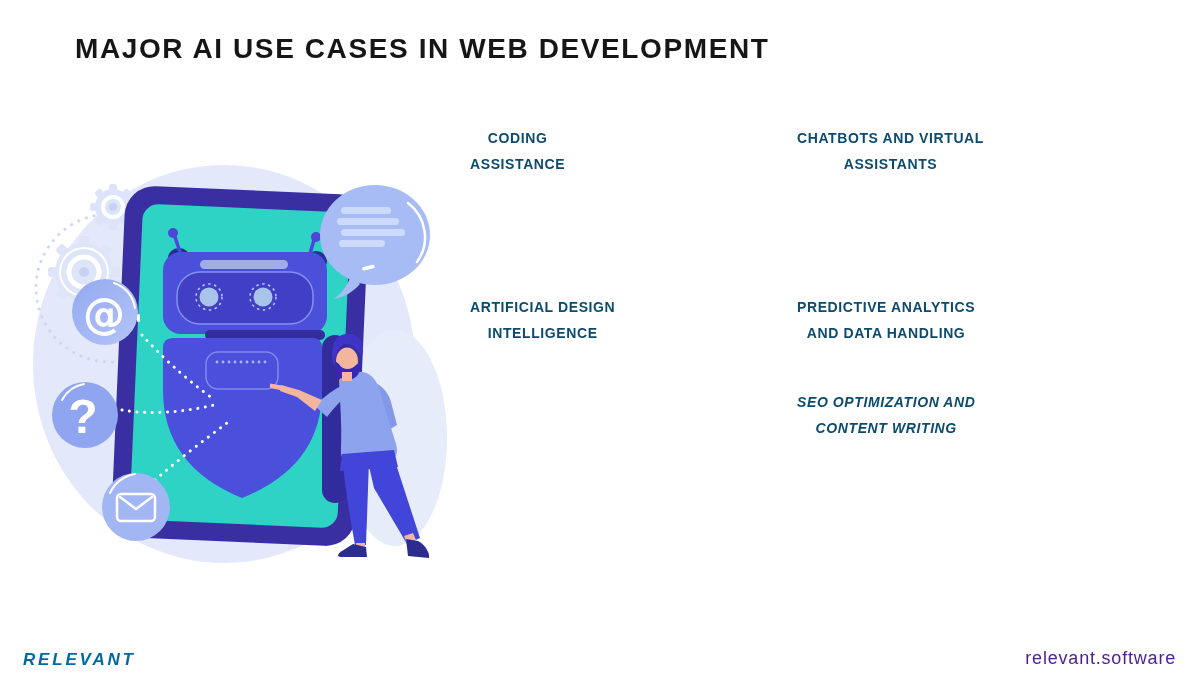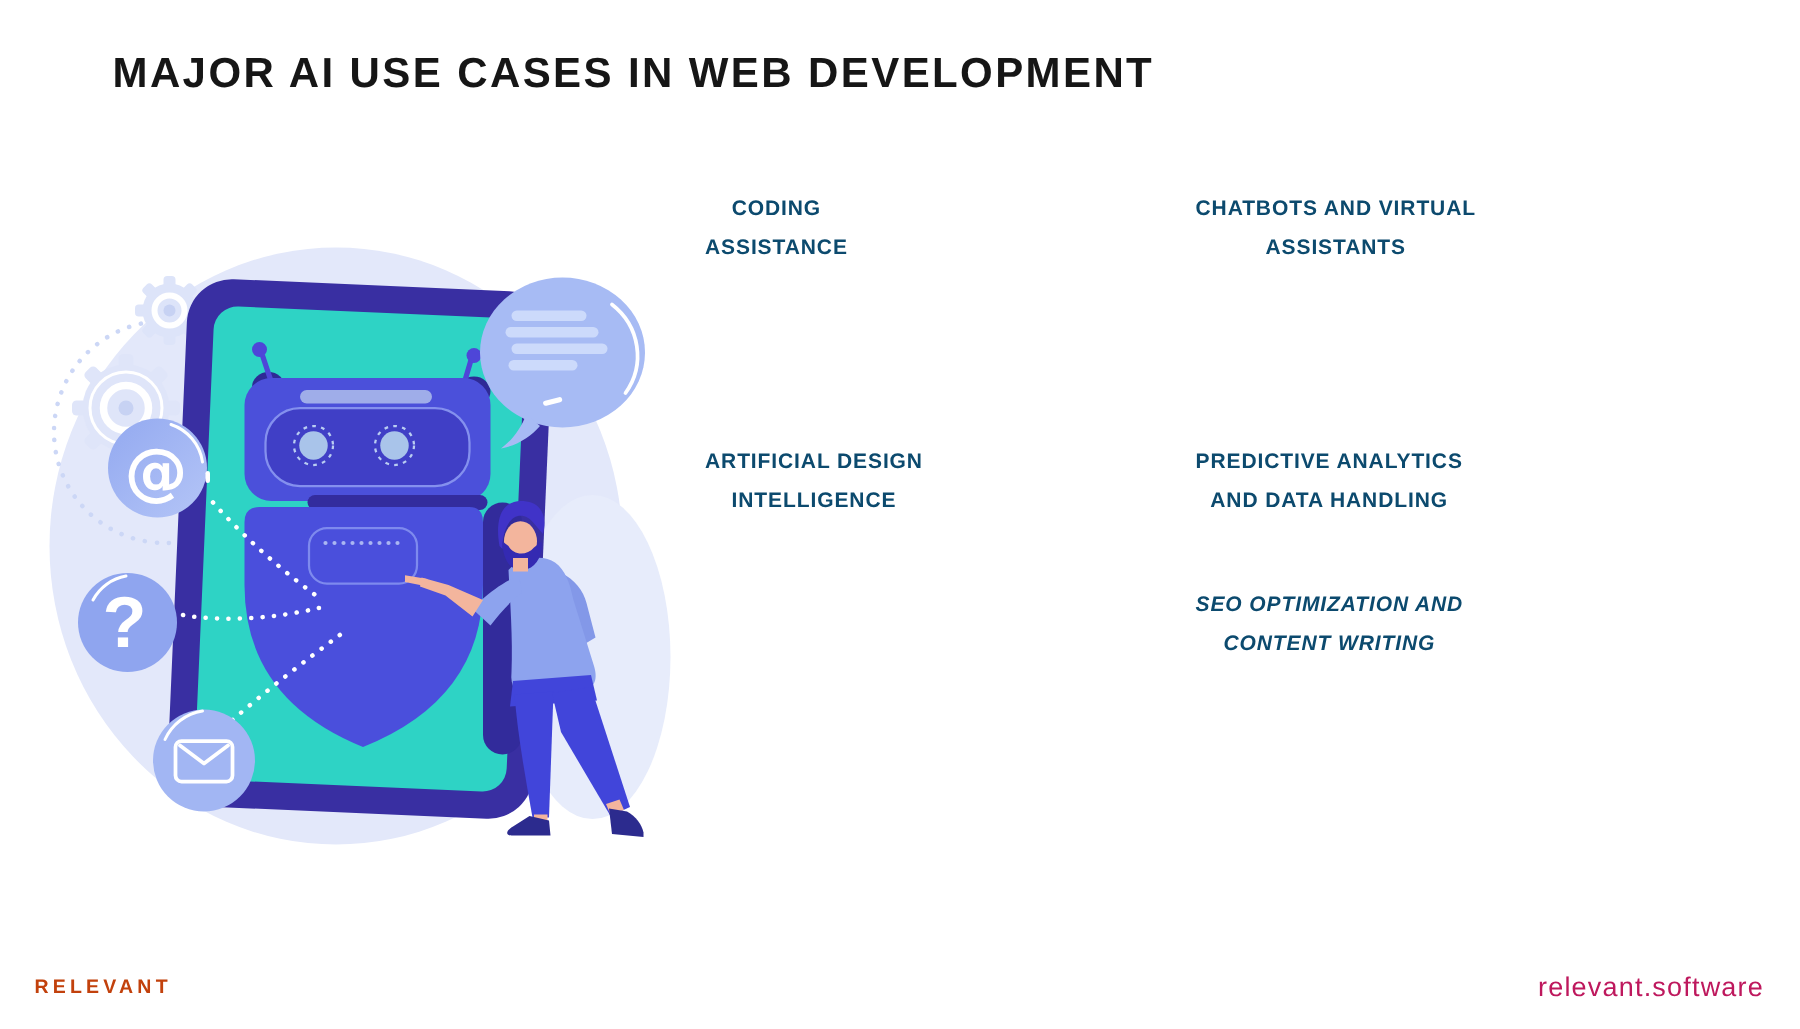--- a/index.html
+++ b/index.html
@@ -19,25 +19,25 @@
   .col-l{left:470px;}
   .col-r{left:797px;}
   .row1{top:125px;}
   .row2{top:253px;margin-top:41px;}
   .row3l{top:394px;}
   .row3r{top:389px;font-style:italic;}
   .row4l{top:543px;}
   .row4r{top:541px;left:803px;}
   .brand{
     position:absolute;left:23px;top:650px;
-    font-size:13px;font-weight:700;letter-spacing:2.8px;color:#c2410c;
+    font-size:17px;font-weight:700;letter-spacing:2.8px;color:#0369a1;font-style:italic;
   }
   .site{
     position:absolute;right:24px;top:648px;
-    font-size:18px;font-weight:400;letter-spacing:0.8px;color:#be185d;
+    font-size:18px;font-weight:400;letter-spacing:0.8px;color:#4c1d95;
   }
   .illus{position:absolute;left:0;top:148px;width:470px;height:440px;}
 </style>
 </head>
 <body>
 
 <div class="canvas">
 
   <h1 class="title">MAJOR AI USE CASES IN WEB DEVELOPMENT</h1>
 

